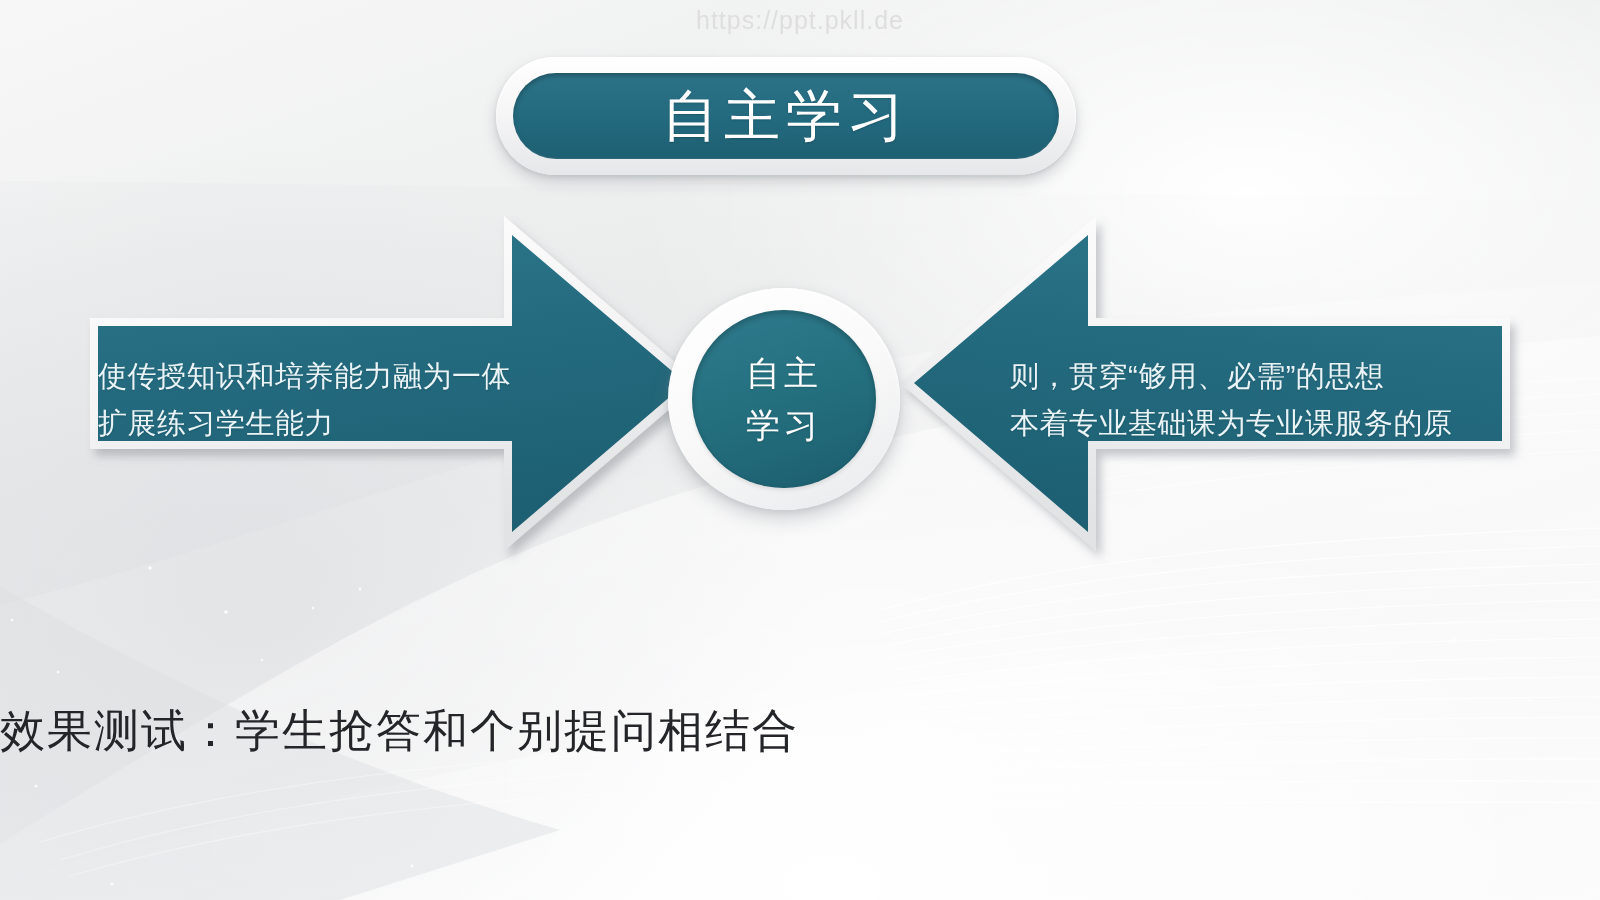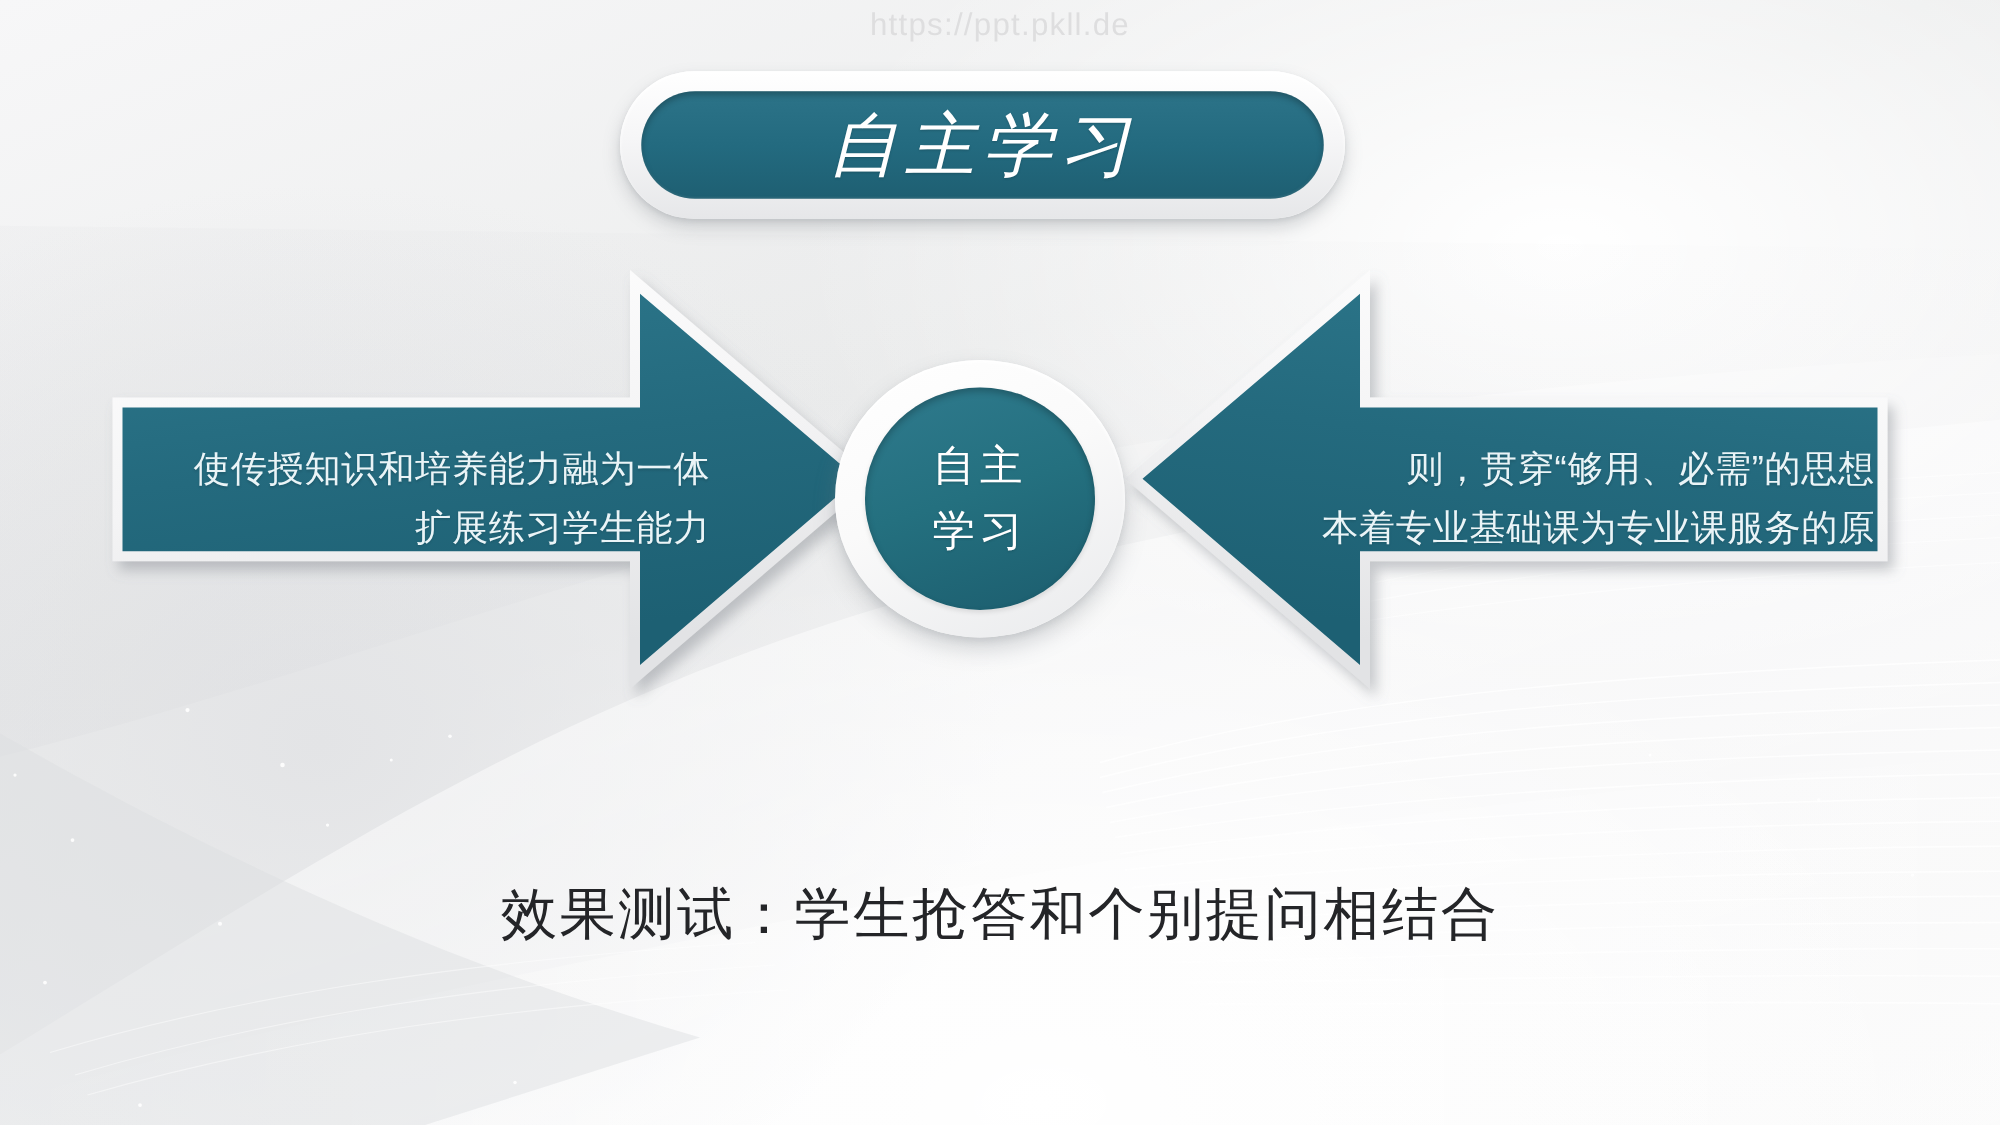--- a/index.html
+++ b/index.html
@@ -66,21 +66,20 @@
     justify-content: center;
   }
   .title-text {
     color: #ffffff;
     font-size: 56px;
     letter-spacing: 6px;
     line-height: 1;
     font-weight: 400;
     text-shadow: 0 1px 2px rgba(0,0,0,0.18);
     white-space: nowrap;
-    font-style: italic;
   }
 
   
   .watermark {
     position: absolute;
     left: 0;
     top: 6px;
     width: 1600px;
     text-align: center;
     color: #dededf;
@@ -105,21 +104,21 @@
     height: 100%;
     overflow: visible;
   }
   .arrow-text {
     position: absolute;
     top: 140px;
     height: 110px;
     color: #eaf4f7;
     font-size: 29px;
     line-height: 47px;
-    text-align: right;
+    text-align: left;
     letter-spacing: 0.5px;
     text-shadow: 0 1px 2px rgba(0,0,0,0.14);
     display: flex;
     flex-direction: column;
     justify-content: center;
   }
   .arrow-left .arrow-text  { left: 10px;  width: 470px; }
   .arrow-right .arrow-text { left: 118px; width: 490px; }
 
   
@@ -165,21 +164,20 @@
     text-shadow: 0 1px 2px rgba(0,0,0,0.16);
     white-space: nowrap;
   }
 
   
   .caption {
     position: absolute;
     left: 0;
     top: 703px;
     width: 1600px;
-    text-align: center;
     color: #242528;
     font-size: 45px;
     letter-spacing: 2px;
     line-height: 1.25;
     white-space: nowrap;
   }
 </style>
 </head>
 <body>
 

